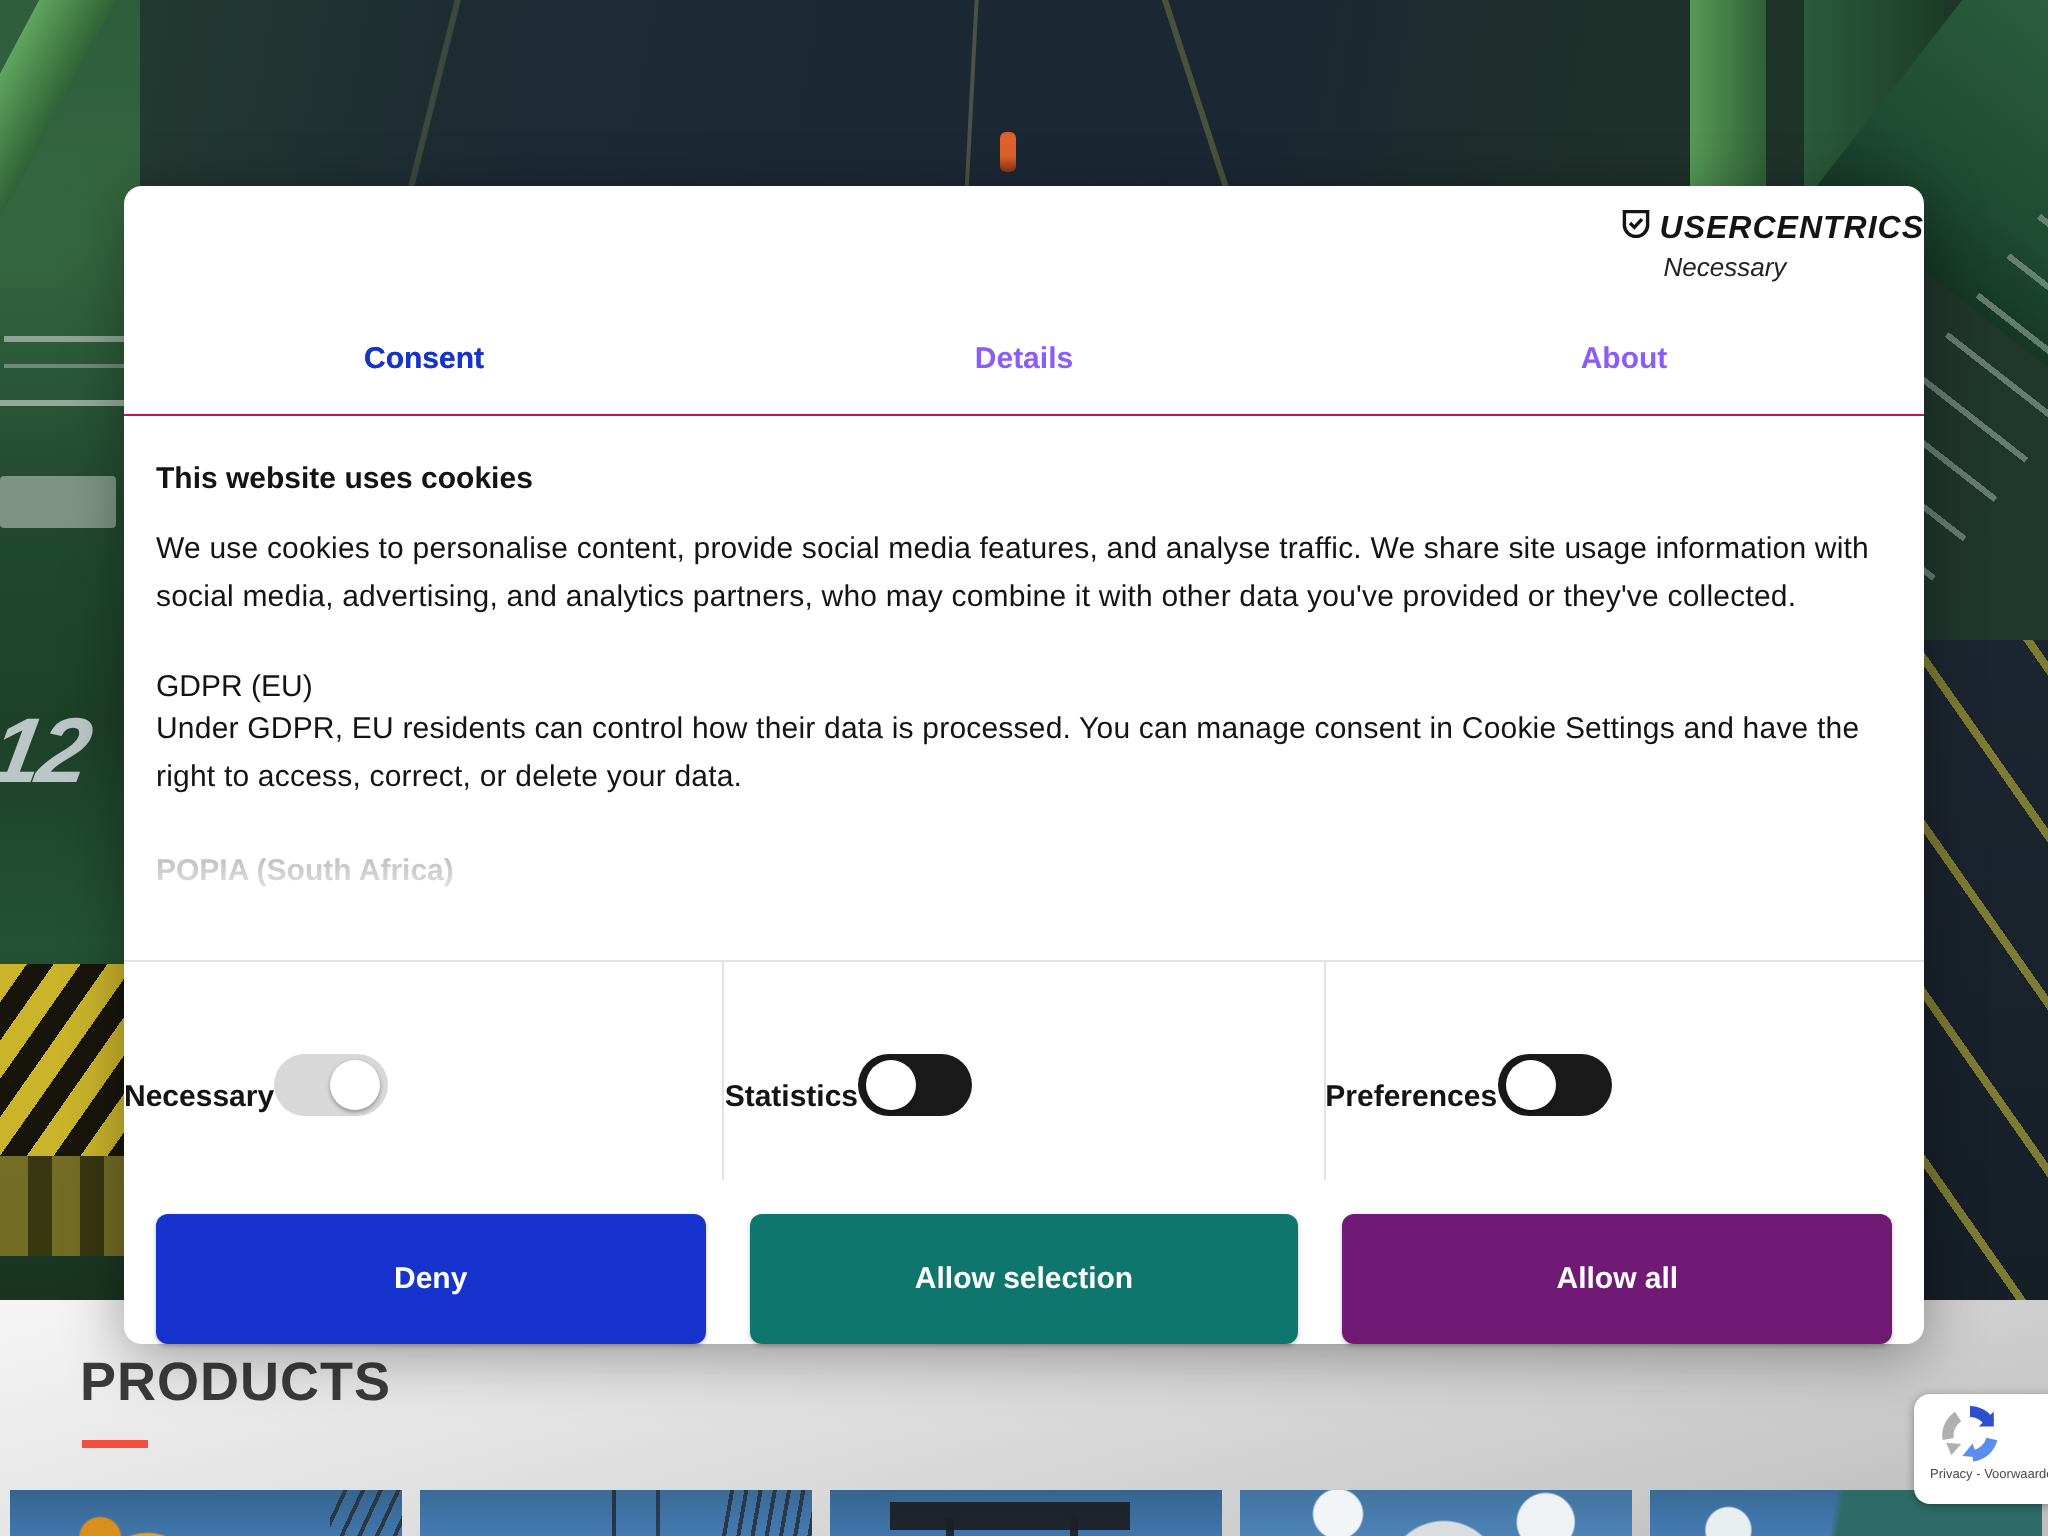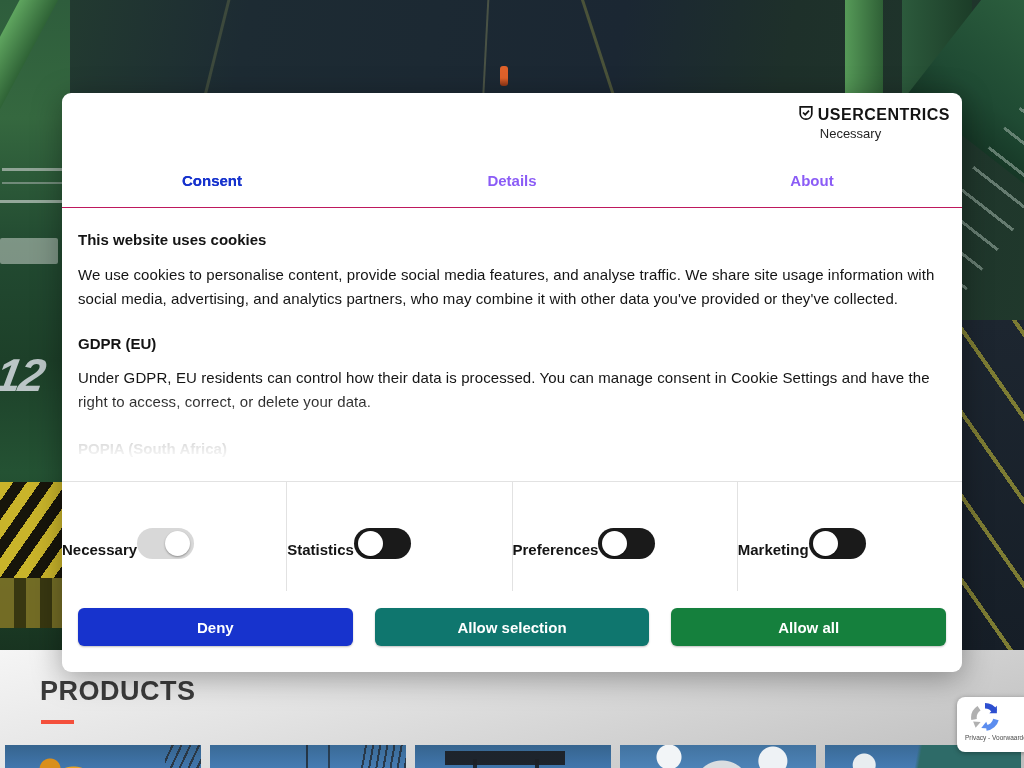--- a/index.html
+++ b/index.html
@@ -63,50 +63,50 @@
         linear-gradient(180deg,#4273a0, #568fc9); }
   .thumb-5 { background:
         linear-gradient(100deg, rgba(46,107,104,0) 0 92px, #2e6b68 96px 100%),
         radial-gradient(circle at 20% 50%, #e8edf0 0 11px, rgba(232,237,240,0) 12px),
         repeating-linear-gradient(60deg, rgba(20,30,30,0) 0 9px, rgba(20,30,30,.45) 9px 12px) 100px 0/96px 40px no-repeat,
         linear-gradient(180deg,#3a6a96, #4e88c8); }
 
   
   .dialog { position:absolute; left:62px; top:93px; width:900px; height:579px; background:#fff;
         border-radius:9px; box-shadow:0 6px 30px rgba(0,0,0,.35); display:flex; flex-direction:column; }
-  .dlg-header { height:60px; display:flex; justify-content:flex-end; align-items:center; padding-right:12px; }
+  .dlg-header { height:60px; display:flex; justify-content:flex-end; align-items:center; padding-right:0;font-style:italic; }
   .brand { display:flex; flex-direction:column; align-items:flex-start; }
   .brand-top { display:flex; align-items:center; gap:4px; }
   .brand-name { font-size:16px; font-weight:bold; letter-spacing:.5px; color:#141414; }
   .brand-product { font-size:13px; color:#232323; margin-left:22px; margin-top:1px; }
   .tabs { height:55px; display:flex; border-bottom:1px solid #be185d; }
   .tab { flex:1; display:flex; align-items:center; justify-content:center; font-size:15px; font-weight:bold;
         color:#8b5cf6; cursor:pointer; position:relative; }
   .tab.active { }
   .tab.active::after { content:""; position:absolute; left:0; right:0; bottom:-1px; height:3px; background:inherit; }
   .content { height:273px; padding:23px 17px 0 16px; position:relative; overflow:hidden; font-size:15px; color:#141414; }
   .content h3 { font-size:15px; font-weight:bold; margin-bottom:15px; }
   .content p { line-height:24px; margin-bottom:24px; letter-spacing:.1px; }
-  .content h4 { font-size:15px; font-weight:bold; margin-bottom:14px; }
+  .content h4 { font-size:15px; font-weight:normal; margin-bottom:1px; }
   .faded-heading { font-size:15px; font-weight:bold; color:#7a7a7a; margin-top:26px; }
   .fade-overlay { position:absolute; left:0; right:0; bottom:0; height:86px; pointer-events:none;
         background:linear-gradient(180deg, rgba(255,255,255,0) 0%, rgba(255,255,255,.92) 70%, #ffffff 100%); }
   .toggles { height:110px; border-top:1px solid #e2e2e2; display:flex; }
   .toggle-col { flex:1; display:flex; align-items:center; }
   .toggle-col + .toggle-col { border-left:1px solid #e2e2e2; }
   .toggle-label { margin-top:25px; font-size:15px; font-weight:bold; color:#141414; }
   .switch { margin-top:13px; width:57px; height:31px; border-radius:16px; position:relative; cursor:pointer; }
   .switch .knob { position:absolute; top:3px; width:25px; height:25px; border-radius:50%; background:#fff;
         box-shadow:0 1px 2px rgba(0,0,0,.35); }
   .switch.on-disabled { background:#d8d8d8; }
   .switch.on-disabled .knob { right:4px; }
   .switch.off-dark { background:#1a1a1a; }
   .switch.off-dark .knob { left:4px; }
   .btn-row { flex:1; display:flex; gap:22px; padding:17px 16px 0 16px; }
-  .btn { flex:1; height:38px; border:none; border-radius:6px; color:#fff; font-size:15px; font-weight:bold;
+  .btn { flex:1; height:65px; border:none; border-radius:6px; color:#fff; font-size:15px; font-weight:bold;
         font-family:"Liberation Sans", sans-serif; cursor:pointer; box-shadow:0 1px 2px rgba(0,0,0,.25); }
 
   
   .recaptcha { position:absolute; left:957px; top:697px; width:74px; height:55px; background:#fff;
         border-radius:8px; box-shadow:0 1px 5px rgba(0,0,0,.35); display:flex; flex-direction:column; align-items:flex-start; }
   .recaptcha svg { margin:5px 0 0 13px; }
   .recaptcha-text { font-size:6.5px; color:#4a4a4a; margin:2px 0 0 8px; white-space:nowrap; }
 </style>
 </head>
 <body>
@@ -190,32 +190,26 @@
         <div class="switch off-dark">
             <div class="knob"></div>
           </div>
       </div>
       <div class="toggle-col">
         <div class="toggle-label">Preferences</div>
         <div class="switch off-dark">
             <div class="knob"></div>
           </div>
       </div>
-      <div class="toggle-col">
-        <div class="toggle-label">Marketing</div>
-        <div class="switch off-dark">
-            <div class="knob"></div>
-          </div>
-      </div>
     </div>
 
     <div class="btn-row">
       <button class="btn" style="background: rgb(23, 51, 205);">Deny</button>
       <button class="btn" style="background: #0f766e;">Allow selection</button>
-      <button class="btn" style="background: #15803d;">Allow all</button>
+      <button class="btn" style="background: #701a75;">Allow all</button>
     </div>
   </div>
 
   <div class="recaptcha">
     <svg width="30" height="30" viewBox="0 0 48 48">
       <path d="M24 6 a18 18 0 0 1 15.5 9" fill="none" stroke="#2d4fd0" stroke-width="9"></path>
       <path d="M43 18 v-12 l-12 12 z" fill="#2d4fd0"></path>
       <path d="M41.5 28 a18 18 0 0 1 -15.5 13.5" fill="none" stroke="#5b8def" stroke-width="9"></path>
       <path d="M30 42.5 l-12 -1 l8 -10 z" fill="#5b8def"></path>
       <path d="M6.5 28 a18 18 0 0 1 8 -18" fill="none" stroke="#b0b0b0" stroke-width="9"></path>

